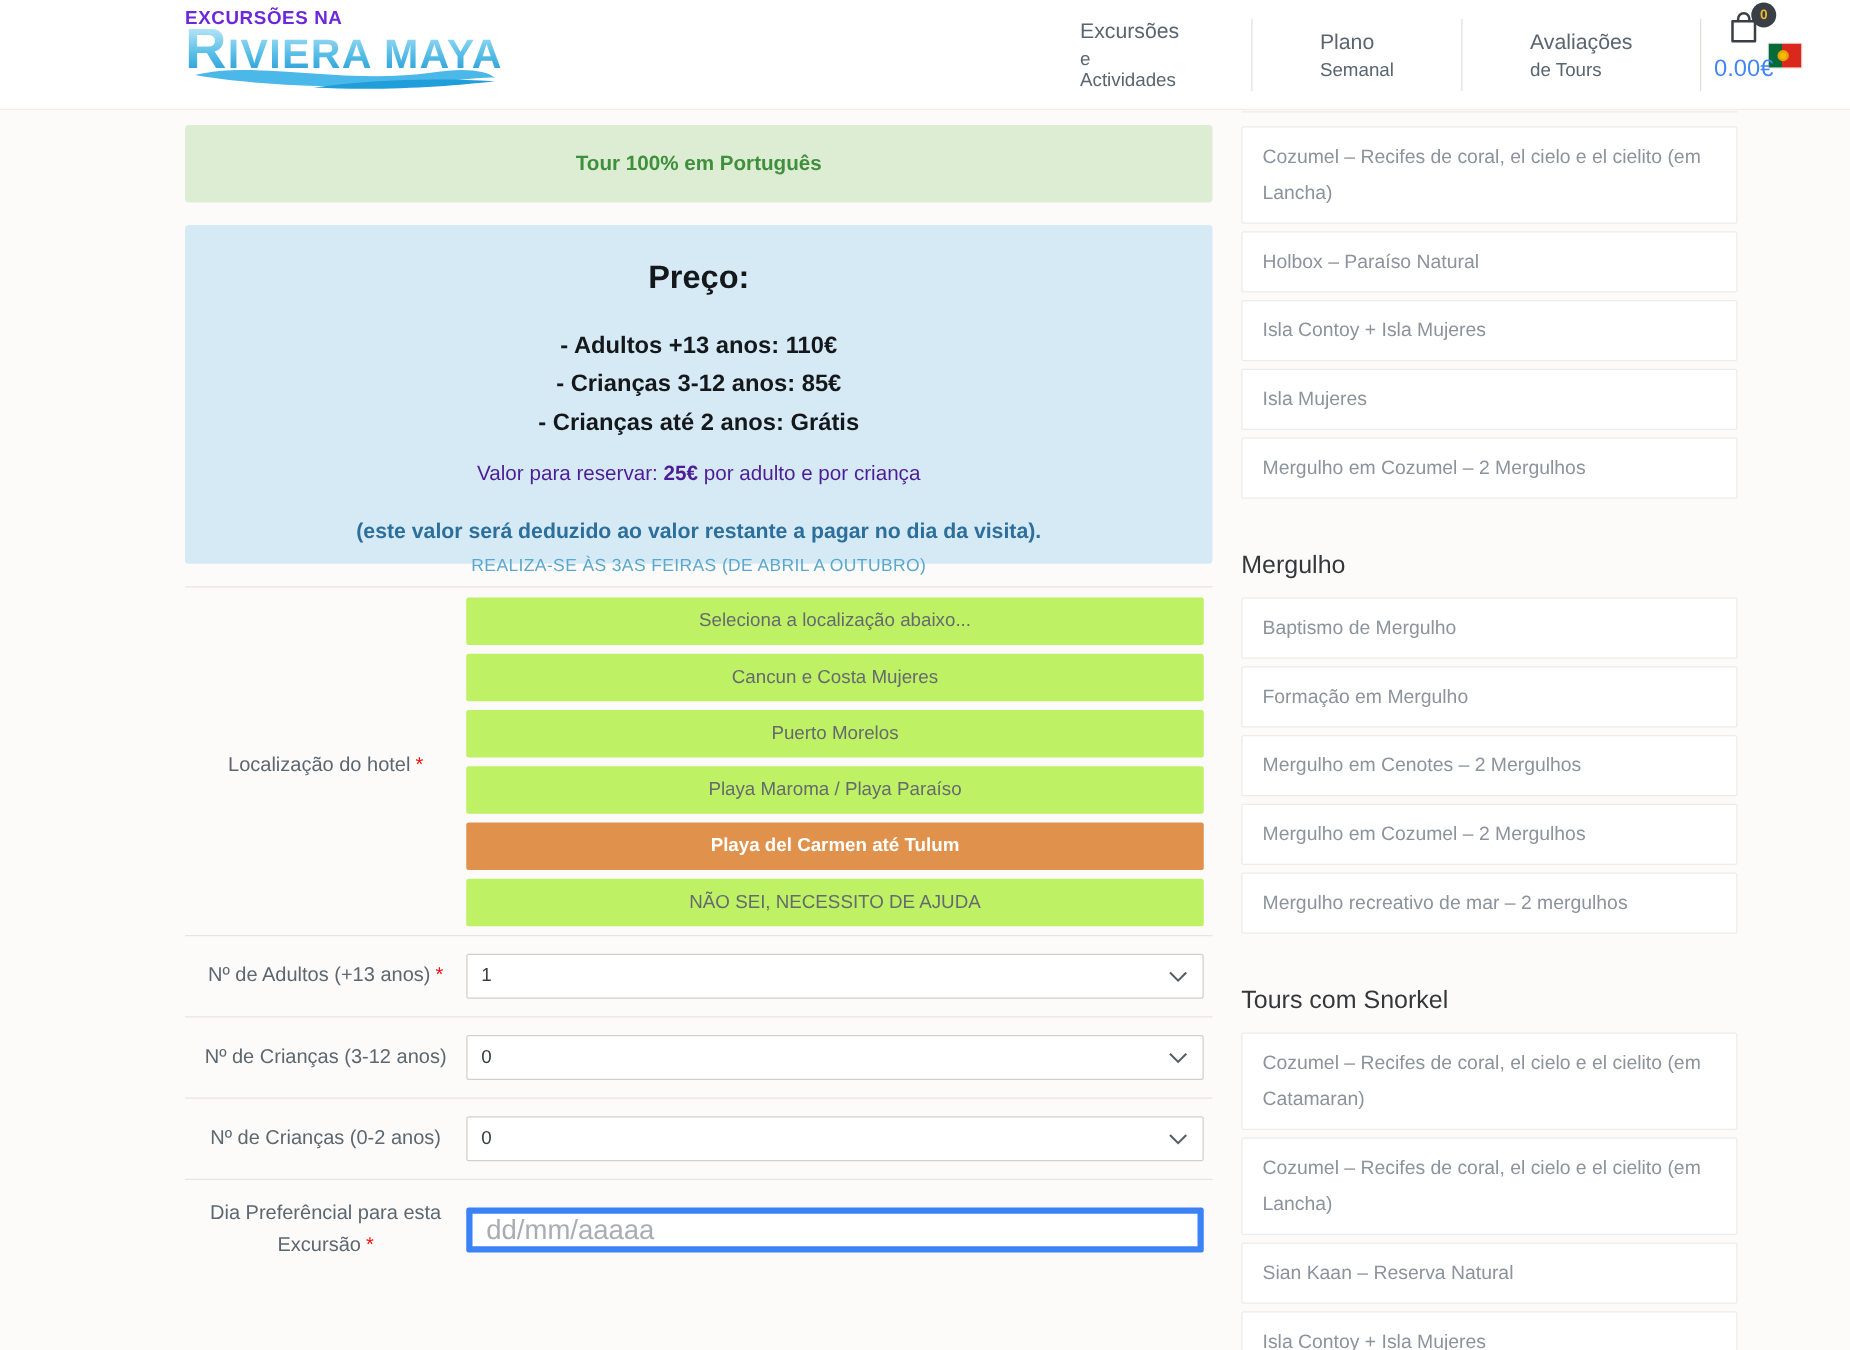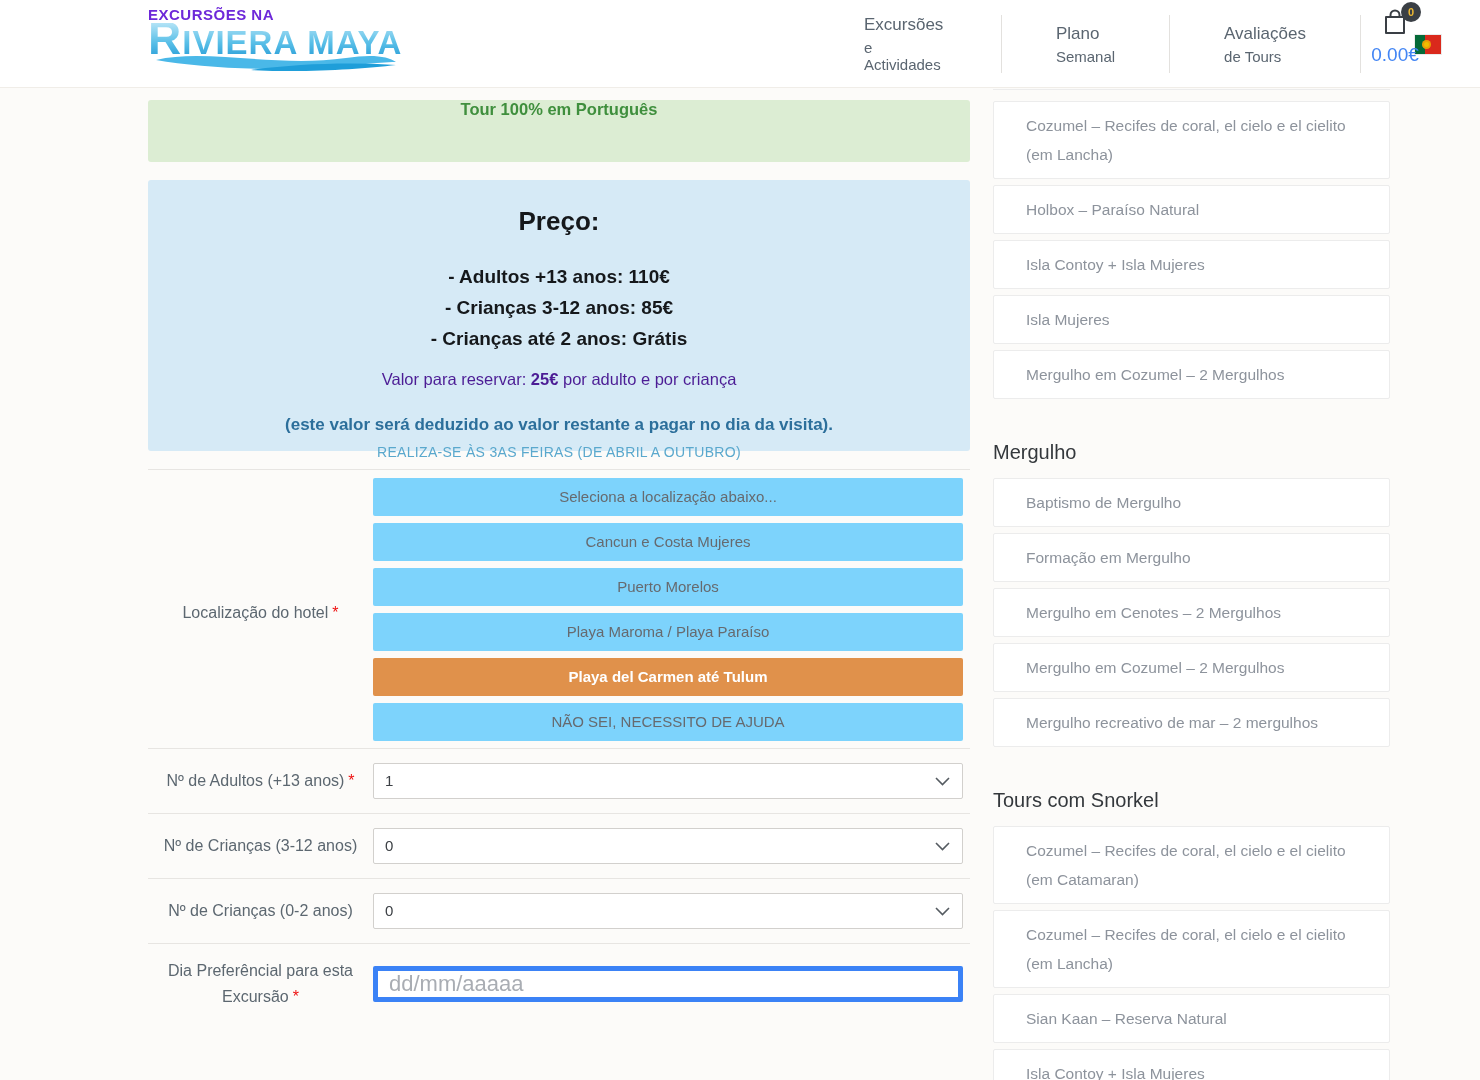--- a/index.html
+++ b/index.html
@@ -32,59 +32,59 @@
   .flag-es .emblem { position:absolute; left:5px; top:7px; width:4px; height:5px; background:#aa151b; }
   .cart { position:absolute; left:1350px; top:8px; width:90px; text-align:center; cursor:pointer; }
   .cart-icon-wrap { position:relative; display:inline-block; }
   .cart-badge { position:absolute; top:-6px; right:-13px; width:20px; height:20px; border-radius:50%;
     background:#3a3f45; color:#edb832; font-size:11px; font-weight:bold; line-height:20px; }
   .cart-total { font-size:19px; color:#4285f4; margin-top:4px; }
 
   
   .main { position:absolute; left:148px; top:88px; width:822px; }
   .banner { margin-top:12px; height:62px; background:#dcedd3; border-radius:3px;
-    display:flex; justify-content:center; }
+    display:flex; align-items:center; justify-content:center; }
   .banner span { color:#3f8f3d; font-weight:bold; font-size:16.5px; }
 
   .pricebox { margin-top:18px; height:271px; background:#d6eaf6; border-radius:3px;
     text-align:center; padding-top:26px; }
   .pricebox h2 { font-size:26px; font-weight:800; color:#15181b; margin-bottom:24px; }
   .price-line { font-size:19px; font-weight:bold; color:#15181b; line-height:31px; }
   .reserve-line { margin-top:16px; font-size:16.5px; color:#4c1d95; }
   .reserve-line b { font-weight:800; }
   .deduct-note { margin-top:26px; font-size:17px; font-weight:bold; color:#2c6f9b; }
   .schedule-note { margin-top:9px; font-size:14px; letter-spacing:.3px; color:#5aa8cd; }
 
   .form-row { border-top:1px solid #e7e5e2; display:flex; }
   .form-label { width:225px; display:flex; align-items:center; justify-content:center;
     text-align:center; font-size:16px; color:#5c6770; line-height:26px; padding:0 6px; }
   .req { color:#ee1111; margin-left:4px; }
   .form-control { width:590px; margin-left:0; }
 
   .loc-row { padding:8px 0 0 0; }
-  .loc-btn { height:38px; line-height:38px; text-align:center; background:#7dd3fc;
+  .loc-btn { height:38px; line-height:38px; text-align:center; background:#bef264;
     color:#666a6f; font-size:15px; border-radius:2px; margin-bottom:7px; cursor:pointer; }
   .loc-btn.selected { background:#e0914b; color:#ffffff; font-weight:bold; }
   .loc-btn.help { text-transform:uppercase; }
 
   .sel-row { padding:14px 0; align-items:center; }
   .fake-select { position:relative; height:36px; background:#fff; border:1px solid #d2d0cd;
     border-radius:2px; font-size:15px; color:#3c4045; line-height:34px; padding:0 34px 0 11px;
     cursor:pointer; }
   .fake-select .chev { position:absolute; right:12px; top:13px; }
   .date-input { width:590px; height:36px; background:#fff; border:5px solid #3b82f6;
     border-radius:2px; font-size:22px; color:#3c4045; padding:0 11px;
     font-family:"Liberation Sans", sans-serif; }
   .date-input::placeholder { color:#a9adb3; }
 
   
   .sidebar { position:absolute; left:993px; top:88px; width:397px; }
   .sidebar-cut-line { height:2px; border-bottom:1px solid #ececec; margin-bottom:11px; }
   .side-item { background:#fff; border:1px solid #ececec; border-radius:2px; margin-bottom:6px;
-    padding:9px 32px; font-size:15.5px; color:#8d939c; line-height:29px; cursor:pointer; }
+    padding:9px 16px; font-size:15.5px; color:#8d939c; line-height:29px; cursor:pointer; }
   .side-heading { font-size:20px; color:#34383c; margin:42px 0 14px 0; }
 </style>
 </head>
 <body>
 
 <div class="header">
   <div class="logo">
     <div class="logo-top">EXCURSÕES NA</div>
     <div class="logo-main">RIVIERA MAYA</div>
     <svg class="logo-wave" width="240" height="22" viewBox="0 0 240 22">

